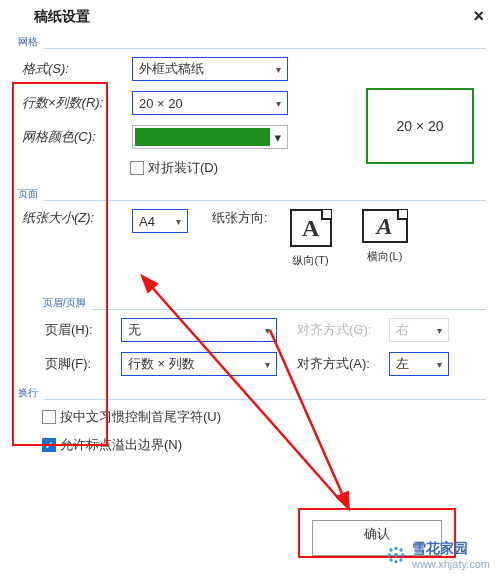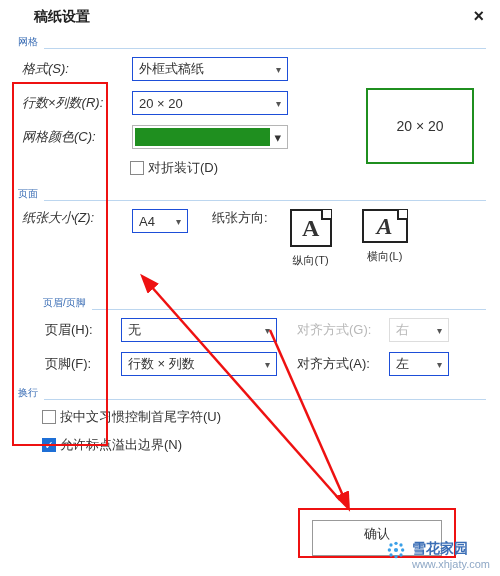--- a/index.html
+++ b/index.html
@@ -170,21 +170,21 @@
   .anno-red-box { border: 2px solid #e11; }
   #anno-left { top: 82px; left: 12px; width: 96px; height: 364px; }
   #anno-ok   { top: 508px; left: 298px; width: 158px; height: 50px; }
   .arrow-svg { position: absolute; top: 0; left: 0; width: 500px; height: 576px; }
   .watermark {
     position: absolute;
     right: 10px; bottom: 6px;
     font-size: 11px;
     color: #8fa8c6;
     display: flex;
-    align-items: flex-start;
+    align-items: center;
     gap: 6px;
   }
   .watermark .logo {
     width: 20px; height: 20px;
     display: inline-block;
     position: relative;
   }
   .watermark .logo svg { width: 20px; height: 20px; }
 </style>
 </head>

